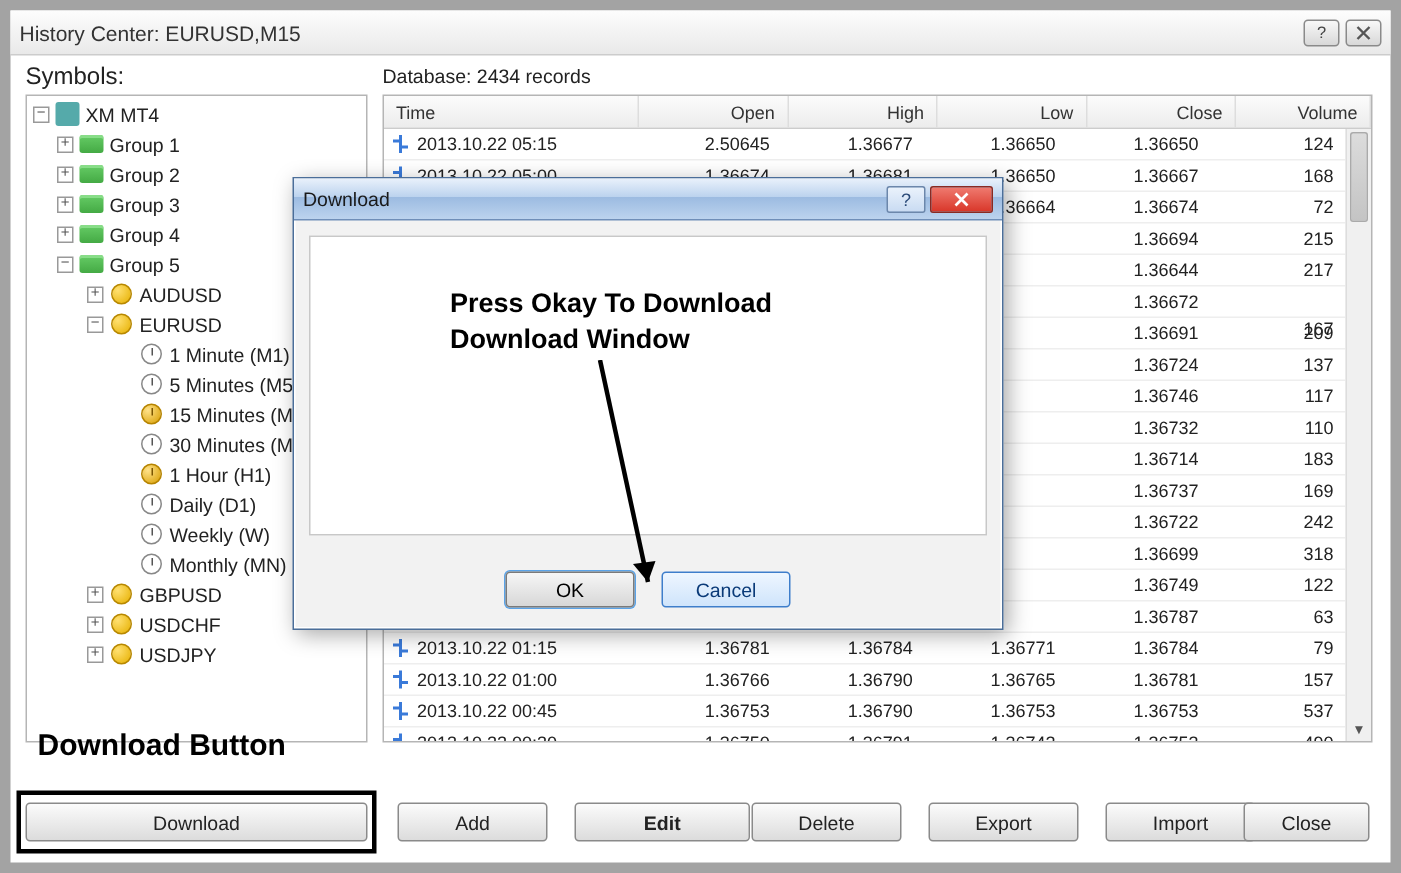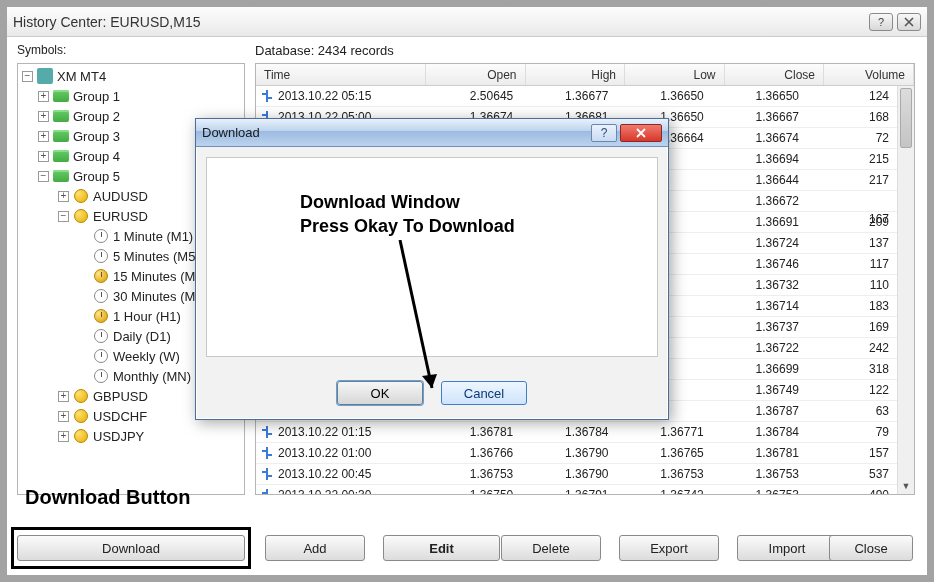--- a/index.html
+++ b/index.html
@@ -17,21 +17,21 @@
   width: 24px; height: 18px; border: 1px solid #8a8a8a; border-radius: 3px;
   background: linear-gradient(#f8f8f8,#d8d8d8); margin-left: 4px;
   display: flex; align-items: center; justify-content: center;
   font-size: 11px; color: #444; cursor: default;
 }
 .winbtn svg { width: 10px; height: 10px; }
 
 .content { position: absolute; top: 30px; left: 0; right: 0; bottom: 0; }
 
 
-.lbl-symbols { position: absolute; left: 10px; top: 6px; font-size: 12px; color: #222; }
+.lbl-symbols { position: absolute; left: 10px; top: 6px; font-size: 16px; color: #222; }
 .lbl-database { position: absolute; left: 248px; top: 6px; font-size: 13px; color: #222; }
 
 
 .tree-wrap {
   position: absolute; left: 10px; top: 26px; width: 228px; height: 432px;
   border: 1px solid #b5b5b5; background: #fff; overflow: hidden; font-size: 13px; color: #222;
 }
 .tree { padding: 2px 0; }
 .tree-row { display: flex; align-items: center; height: 20px; white-space: nowrap; }
 .exp {
@@ -562,19 +562,19 @@
     </span>
   </div>
   <div class="mbody"></div>
   <div class="mbtns">
     <div class="mbtn ok">OK</div>
     <div class="mbtn cancel">Cancel</div>
   </div>
 </div>
 
 <div class="anno2">
+  <div>Press Okay To Download</div>
   <div>Download Window</div>
-  <div>Press Okay To Download</div>
 </div>
 <svg class="anno-line" style="left:380px; top:240px;" width="70" height="160">
   <line x1="20" y1="0" x2="52" y2="148" stroke="#000" stroke-width="3"></line>
   <polygon points="52,148 42,136 57,134" fill="#000"></polygon>
 </svg>
 
 </body></html>

